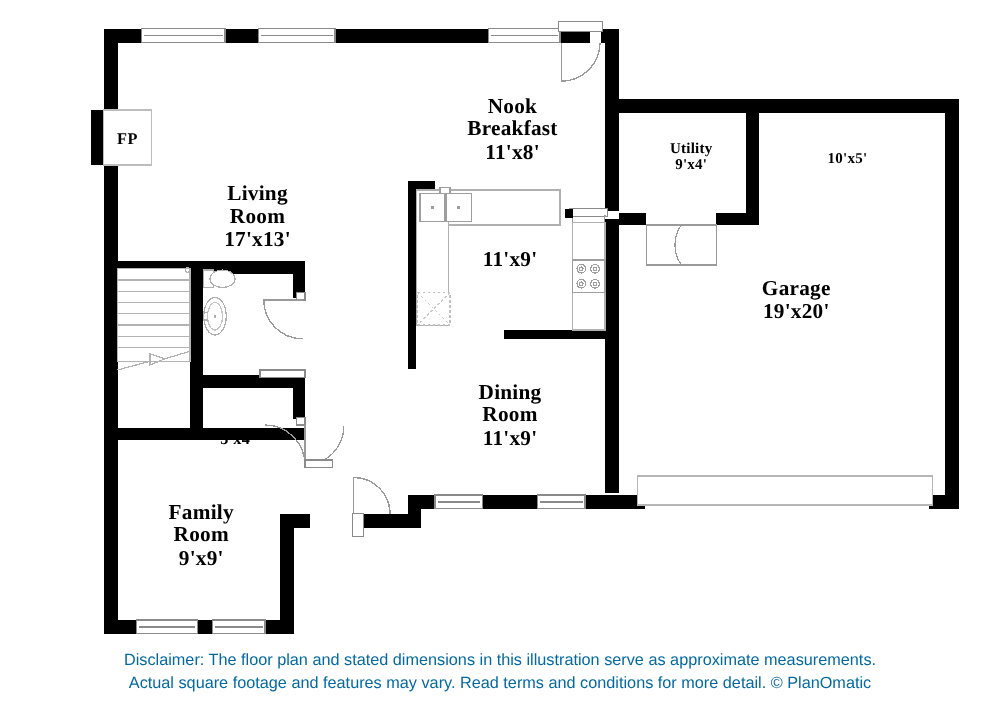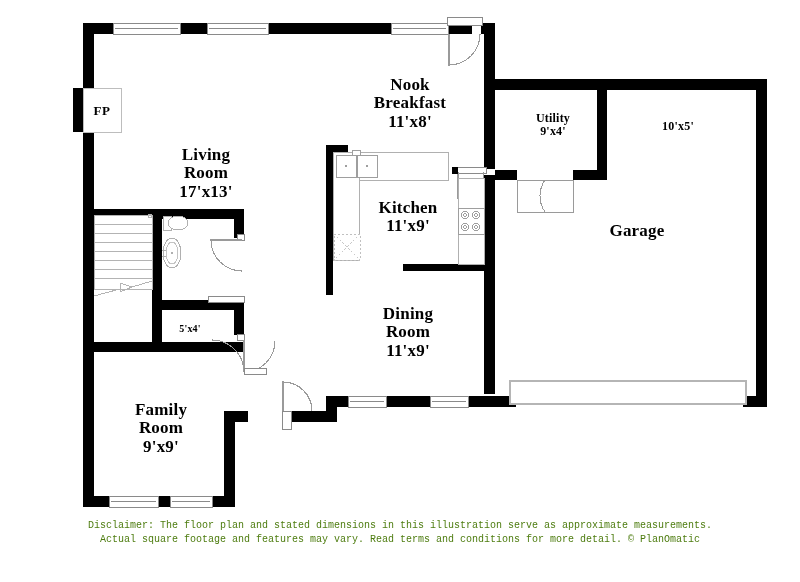--- a/index.html
+++ b/index.html
@@ -37,33 +37,33 @@
     color: #000;
     white-space: nowrap;
     letter-spacing: 0.2px;
     font-family: "Liberation Serif", "DejaVu Serif", serif;
     pointer-events: none;
   }
   .room-label .nm { display: block; }
   .room-label .dim { display: block; }
   .lbl-lg { font-size: 17px; }
   .lbl-md { font-size: 12px; margin-top: 16px; }
-  .lbl-sm { font-size: 10px; }
+  .lbl-sm { font-size: 13px; margin-top: 20px; }
   .lbl-fp { font-size: 13px; font-weight: bold; letter-spacing: 0.5px; }
 
   #disclaimer {
     position: absolute;
     left: 0;
     top: 519px;
     width: 800px;
     text-align: center;
-    font-size: 10px;
+    font-size: 13px;
     line-height: 1.42;
-    color: #4d7c0f;
-    font-family: Liberation Mono, monospace;
+    color: #0369a1;
+    font-family: Liberation Sans, sans-serif;
   }
   #disclaimer .line { display: block; }
 </style>
 </head>
 <body>
 
 <div id="plan-root">
 
   <svg class="floorplan" viewBox="0 0 800 582" shape-rendering="crispEdges">
 
@@ -285,21 +285,20 @@
     <span class="dim">17'x13'</span>
   </div>
 
   <div class="room-label lbl-lg" style="left:330px; top:76px; width:160px;">
     <span class="nm">Nook</span>
     <span class="nm">Breakfast</span>
     <span class="dim">11'x8'</span>
   </div>
 
   <div class="room-label lbl-lg" style="left:348px; top:199px; width:120px;">
-    <span class="nm">Kitchen</span>
     <span class="dim">11'x9'</span>
   </div>
 
   <div class="room-label lbl-lg" style="left:348px; top:305px; width:120px;font-family:Liberation Serif, serif;">
     <span class="nm">Dining</span>
     <span class="nm">Room</span>
     <span class="dim">11'x9'</span>
   </div>
 
 
@@ -309,20 +308,21 @@
     <span class="dim">9'x9'</span>
   </div>
 
   <div class="room-label lbl-md" style="left:503px; top:96px; width:100px;">
     <span class="nm">Utility</span>
     <span class="dim">9'x4'</span>
   </div>
 
   <div class="room-label lbl-lg" style="left:577px; top:222px; width:120px;">
     <span class="nm">Garage</span>
+    <span class="dim">19'x20'</span>
   </div>
 
   <div class="room-label lbl-md" style="left:628px; top:104px; width:100px;">
     <span class="dim">10'x5'</span>
   </div>
 
   <div class="room-label lbl-sm" style="left:155px; top:324px; width:70px;">
     <span class="dim">5'x4'</span>
   </div>
 

